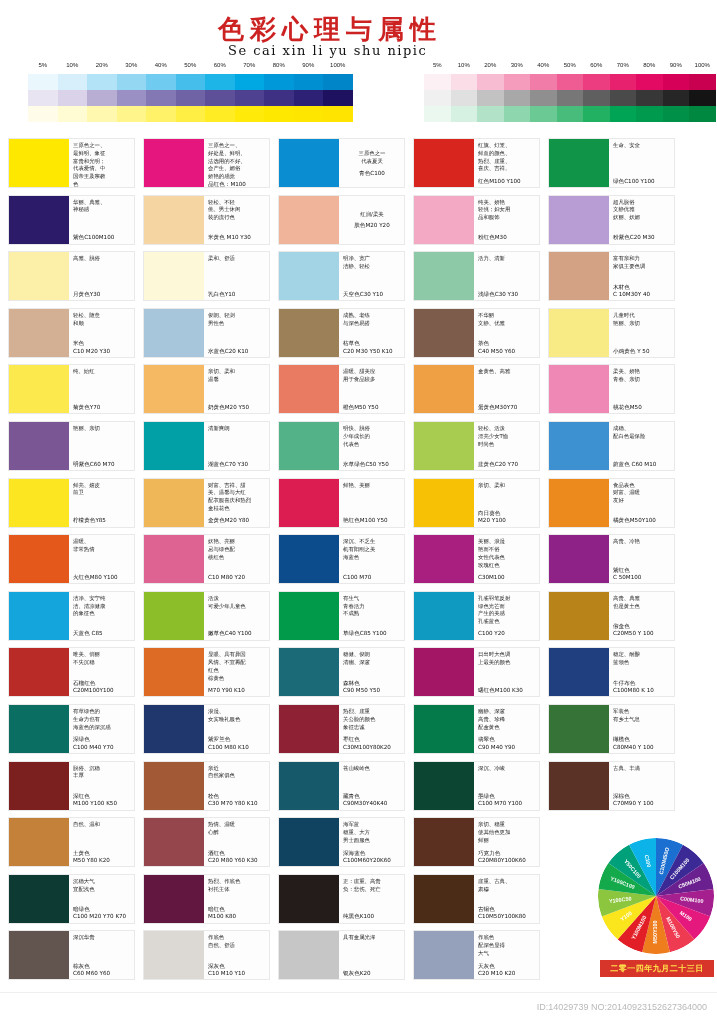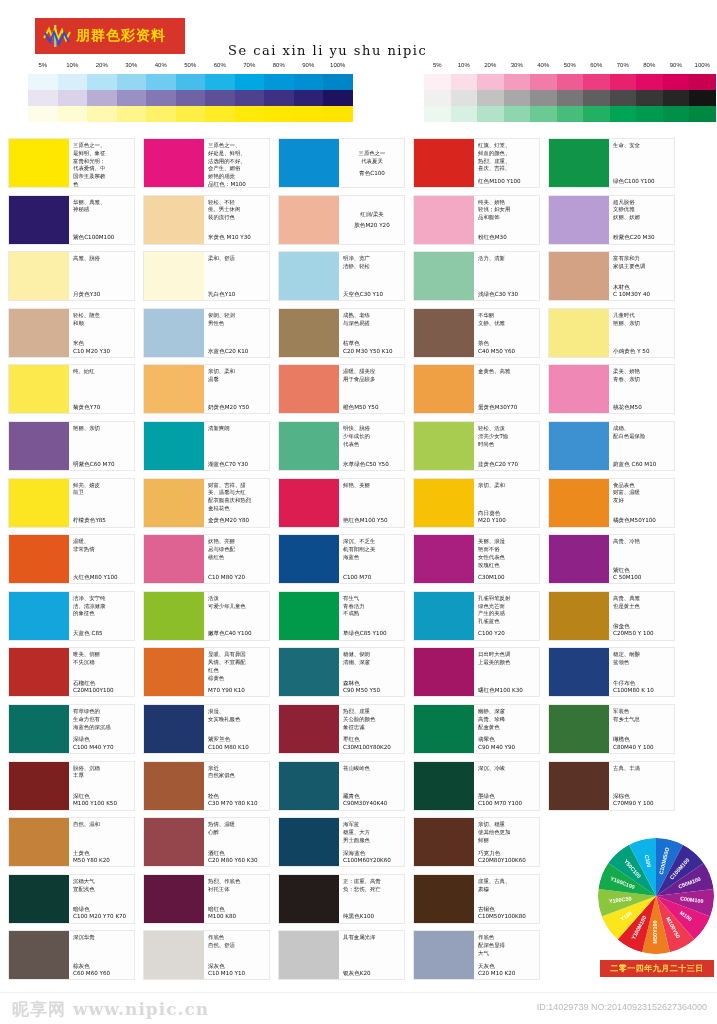--- a/index.html
+++ b/index.html
@@ -101,30 +101,21 @@
   #idtext{
     position:absolute;right:10px;top:9px;
     font-size:9px;color:#b9b9b9;
     font-family:"Liberation Sans",sans-serif;
   }
 </style>
 </head>
 <body>
 
 <div id="header">
-  <div id="logo-box">
-    <span id="logo-mark">
-      <svg width="30" height="24" viewBox="0 0 30 24">
-        <rect x="12" y="1" width="2.4" height="22" fill="#7fd4a0"></rect>
-        <path d="M2,14 L7,5 L10,13 L13,4 L16,15 L20,6 L24,16 L28,8" fill="none" stroke="#ffd800" stroke-width="2"></path>
-        <path d="M3,9 L8,18 L12,8 L17,20 L22,9 L27,18" fill="none" stroke="#2b4fd8" stroke-width="2"></path>
-      </svg>
-    </span>
-    <span id="logo-text">朋群色彩资料</span>
-  </div>
+  <div id="title-main">色彩心理与属性</div>
   <div id="title-pinyin">Se cai xin li yu shu nipic</div>
 </div>
 
 <div class="scale-block" id="scale-left" style="left:28px;top:62px;">
     <div class="scale-labels">
       <span style="width: 29.5px;">5%</span>
       <span style="width: 29.5px;">10%</span>
       <span style="width: 29.5px;">20%</span>
       <span style="width: 29.5px;">30%</span>
       <span style="width: 29.5px;">40%</span>
@@ -935,15 +926,14 @@
         <text x="49.394208712219395" y="23.084932245359177" fill="#ffffff" font-size="5.4" font-weight="bold" font-family="&quot;Liberation Sans&quot;,sans-serif" text-anchor="middle" dominant-baseline="middle" transform="rotate(436.15384615384613 49.394208712219395 23.084932245359177)">C100</text>
       </svg>
     </div>
 </div>
 
 <div id="date-banner">
   <span>二零一四年九月二十三日</span>
 </div>
 
 <div id="footer">
-  <div id="watermark">昵享网 www.nipic.cn</div>
   <div id="idtext">ID:14029739 NO:20140923152627364000</div>
 </div>
 
 </body></html>

